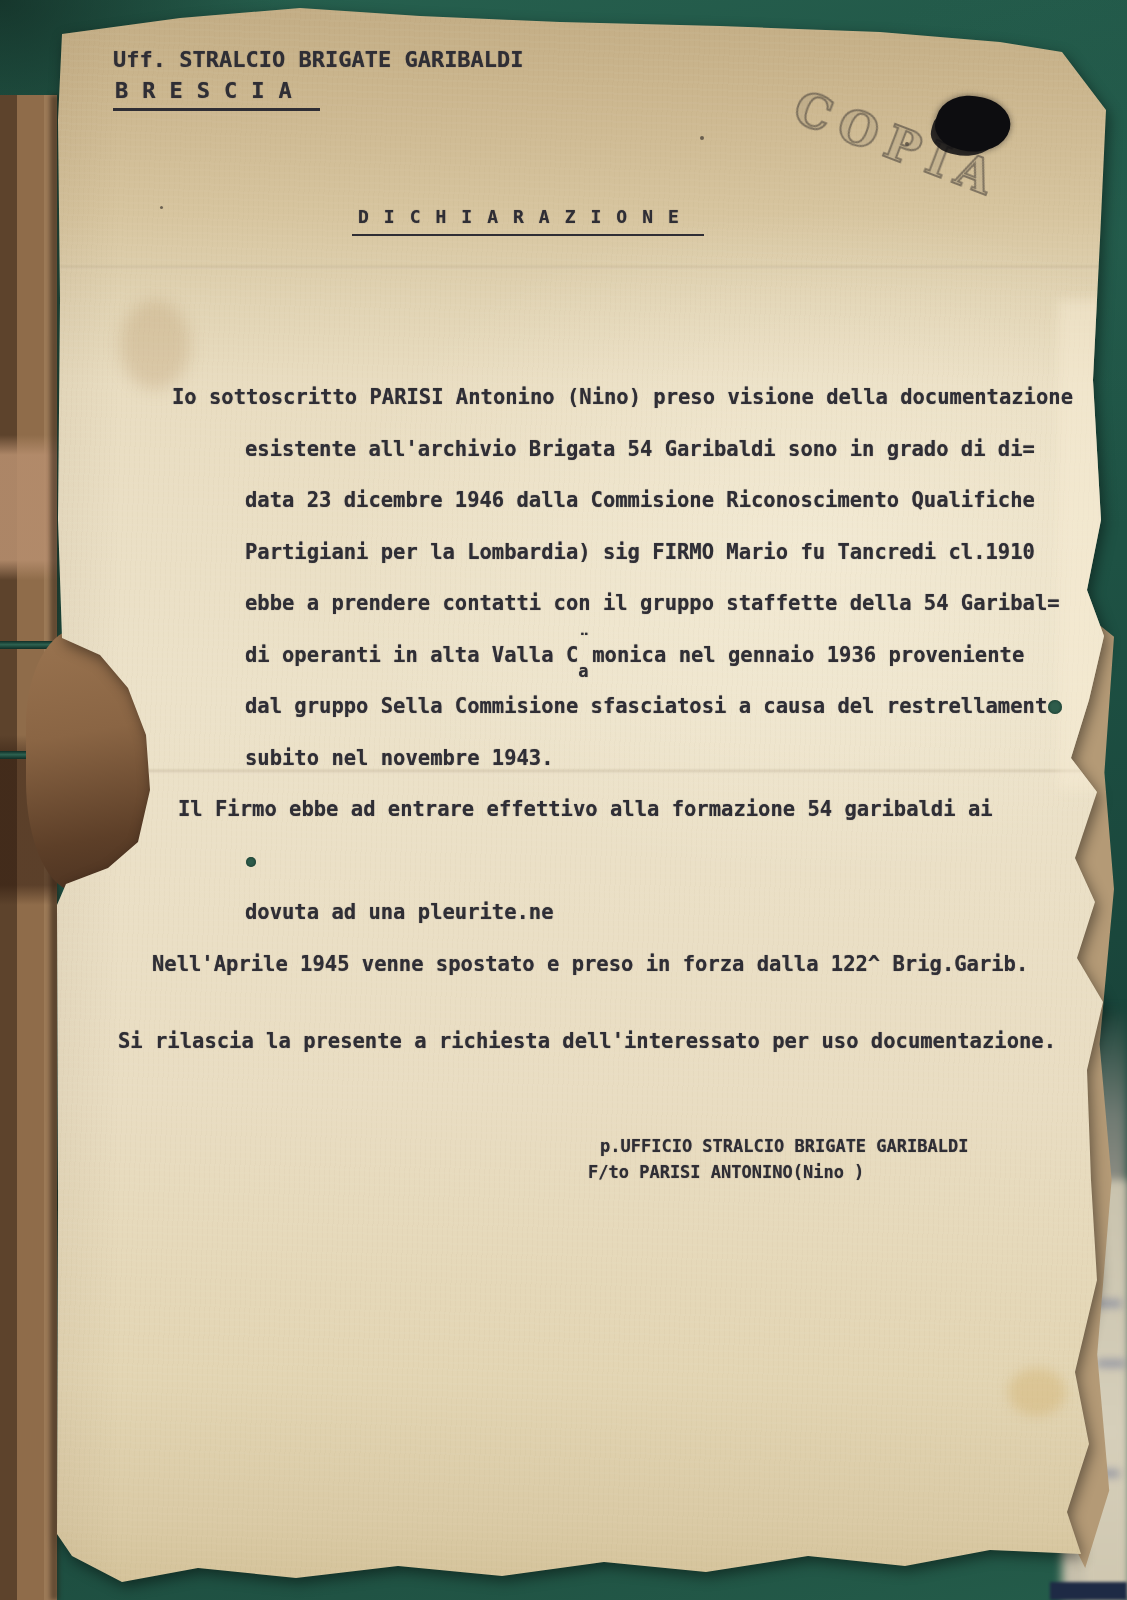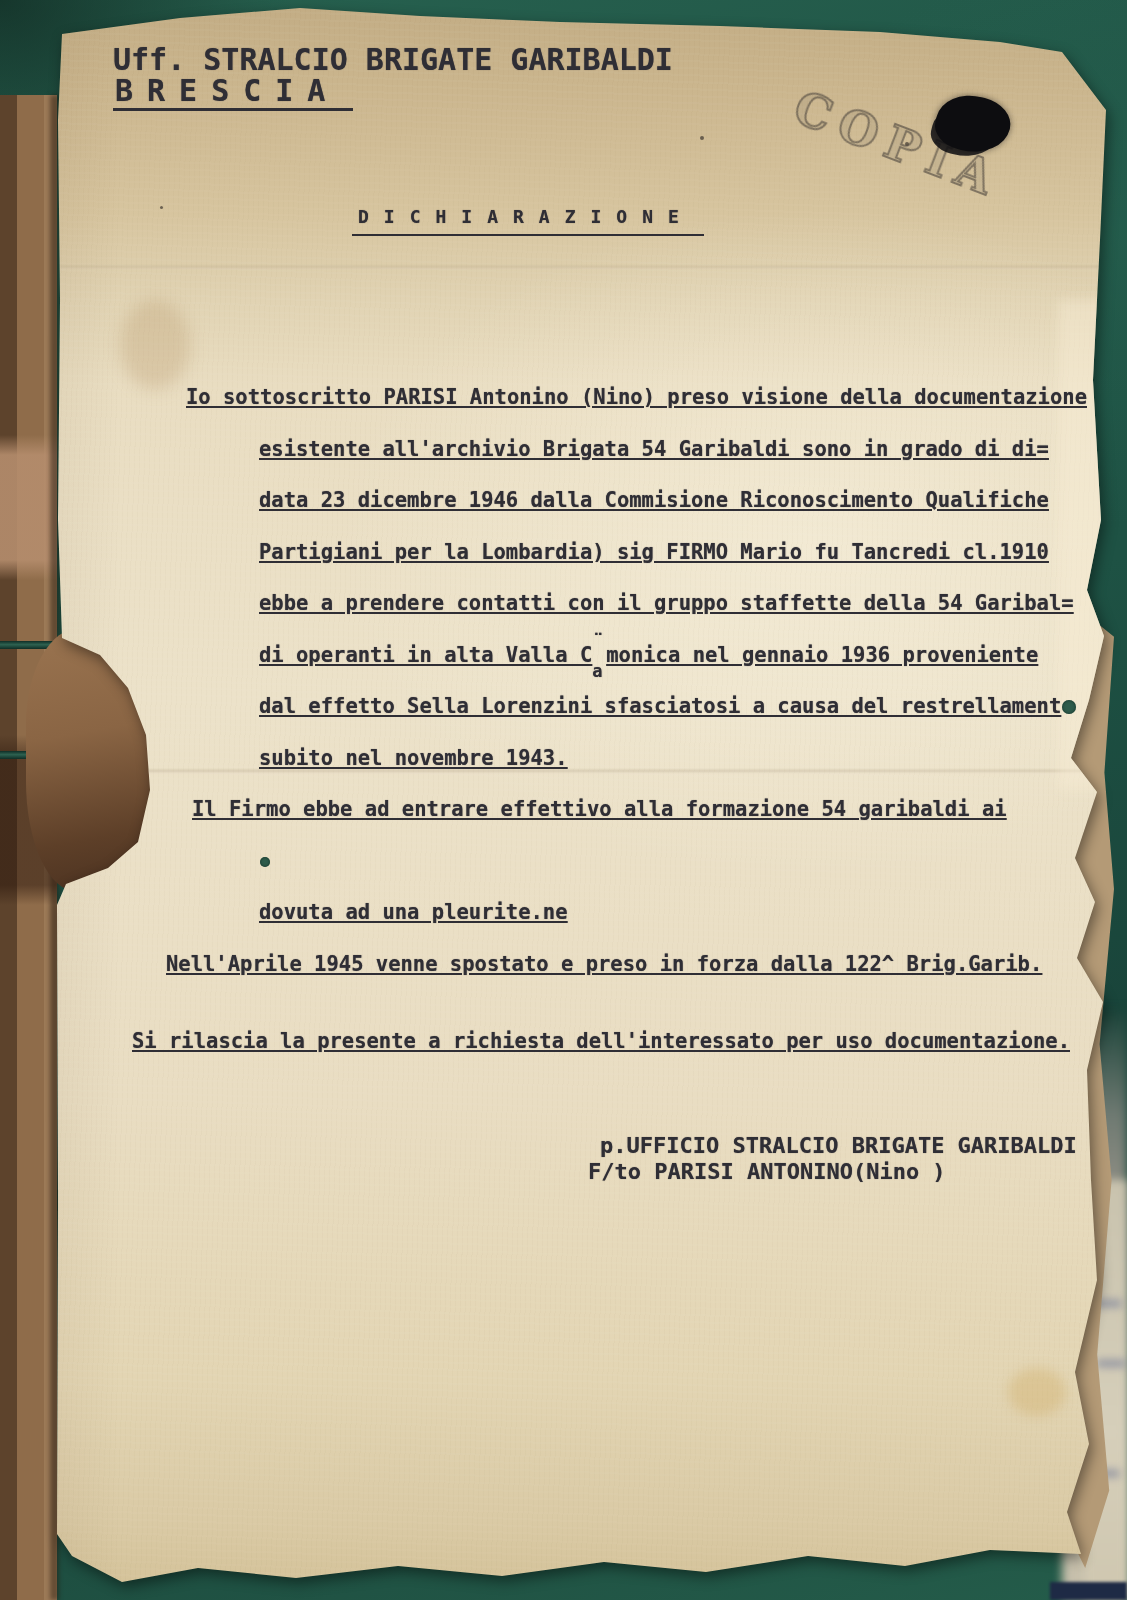--- a/index.html
+++ b/index.html
@@ -56,38 +56,38 @@
   .crease-h{left:58px;top:770px;width:1030px;height:3px;
     background:linear-gradient(180deg,rgba(120,98,66,.35),rgba(255,248,230,.4));filter:blur(1px);}
   .crease-top{left:60px;top:266px;width:1040px;height:3px;
     background:linear-gradient(180deg,rgba(130,106,70,.28),rgba(255,248,230,.3));filter:blur(1.2px);}
   .light-band{left:1058px;top:300px;width:52px;height:490px;background:rgba(248,238,212,.45);filter:blur(6px);}
   .stain{border-radius:50%;}
   .speck{width:4px;height:4px;border-radius:50%;background:rgba(50,45,40,.65);}
 
   
   .tw{color:#2f2e35;font-weight:bold;text-shadow:0 0 1px rgba(47,46,53,.65);white-space:nowrap;}
-  .header{left:113px;top:44px;font-size:30px;line-height:31px;}
+  .header{left:113px;top:44px;font-size:22px;line-height:31px;}
   .header .city{letter-spacing:14px;border-bottom:3px solid #2f2e35;padding:0 14px 2px 2px;display:inline-block;}
   .title{left:352px;top:206px;font-size:18px;letter-spacing:15px;
     border-bottom:2.5px solid #2f2e35;padding:0 10px 7px 6px;}
-  .body-block{left:126px;top:372px;font-size:20.5px;text-decoration:underline;}
+  .body-block{left:112px;top:372px;font-size:20.5px;}
   .line{height:51.5px;line-height:51.5px;}
   .l-first{margin-left:60px;}
   .l-wrap{margin-left:133px;}
   .l-para2{margin-left:66px;}
   .l-para3{margin-left:40px;}
   .l-close{margin-left:6px;margin-top:26px;}
   .ins{position:relative;display:inline-block;width:14px;height:20px;vertical-align:baseline;}
   .ins-mark{position:absolute;top:-26px;left:0;font-size:20px;}
   .ins-a{position:absolute;top:4px;left:0;font-size:17px;}
   .hole{display:inline-block;width:14px;height:14px;border-radius:50%;background:#2e5c4b;
     box-shadow:inset 0 0 3px #122e25;vertical-align:middle;margin-left:1px;}
   .hole.small{width:10px;height:10px;}
-  .signature{left:600px;top:1133px;font-size:22px;line-height:26px;}
+  .signature{left:600px;top:1133px;font-size:17px;line-height:26px;}
   .sig2{margin-left:-12px;}
 
   
   .stamp{left:806px;top:80px;transform:rotate(21deg);transform-origin:left top;
     font-family:"DejaVu Serif","Liberation Serif",serif;font-weight:bold;font-size:46px;letter-spacing:10px;
     color:rgba(120,110,98,.14);-webkit-text-stroke:2px rgba(72,66,58,.58);filter:blur(.4px);}
   .blot{left:936px;top:96px;width:74px;height:56px;background:#0d0d10;border-radius:55% 45% 60% 40%;
     transform:rotate(14deg);box-shadow:-6px 10px 0 -4px rgba(13,13,16,.85), 0 0 6px rgba(13,13,16,.5);}
 </style>
 </head>
@@ -128,21 +128,21 @@
 
     <div class="abs tw title">DICHIARAZIONE</div>
 
     <div class="abs tw body-block">
       <div class="line l-first"><span>Io sottoscritto PARISI Antonino (Nino) preso visione della documentazione</span></div>
       <div class="line l-wrap"><span>esistente all'archivio Brigata 54 Garibaldi sono in grado di di=</span></div>
       <div class="line l-wrap"><span>data 23 dicembre 1946 dalla Commisione Riconoscimento Qualifiche</span></div>
       <div class="line l-wrap"><span>Partigiani per la Lombardia) sig FIRMO Mario fu Tancredi cl.1910</span></div>
       <div class="line l-wrap"><span>ebbe a prendere contatti con il gruppo staffette della 54 Garibal=</span></div>
       <div class="line l-wrap"><span>di operanti in alta Valla C</span><span class="ins"><span class="ins-mark">¨</span><span class="ins-a">a</span></span><span>monica nel gennaio 1936 proveniente</span></div>
-      <div class="line l-wrap"><span>dal effetto Sella Lorenzini sfasciatosi a causa del restrellament</span><span class="hole"></span></div>
+      <div class="line l-wrap"><span>dal gruppo Sella Commisione sfasciatosi a causa del restrellament</span><span class="hole"></span></div>
       <div class="line l-wrap"><span>subito nel novembre 1943.</span></div>
       <div class="line l-para2"><span>Il Firmo ebbe ad entrare effettivo alla formazione 54 garibaldi ai</span></div>
       <div class="line l-wrap"><span class="hole small"></span></div>
       <div class="line l-wrap"><span>dovuta ad una pleurite.ne</span></div>
       <div class="line l-para3"><span>Nell'Aprile 1945 venne spostato e preso in forza dalla 122^ Brig.Garib.</span></div>
       <div class="line l-close"><span>Si rilascia la presente a richiesta dell'interessato per uso documentazione.</span></div>
     </div>
 
     <div class="abs tw signature">
       <div>p.UFFICIO STRALCIO BRIGATE GARIBALDI</div>

